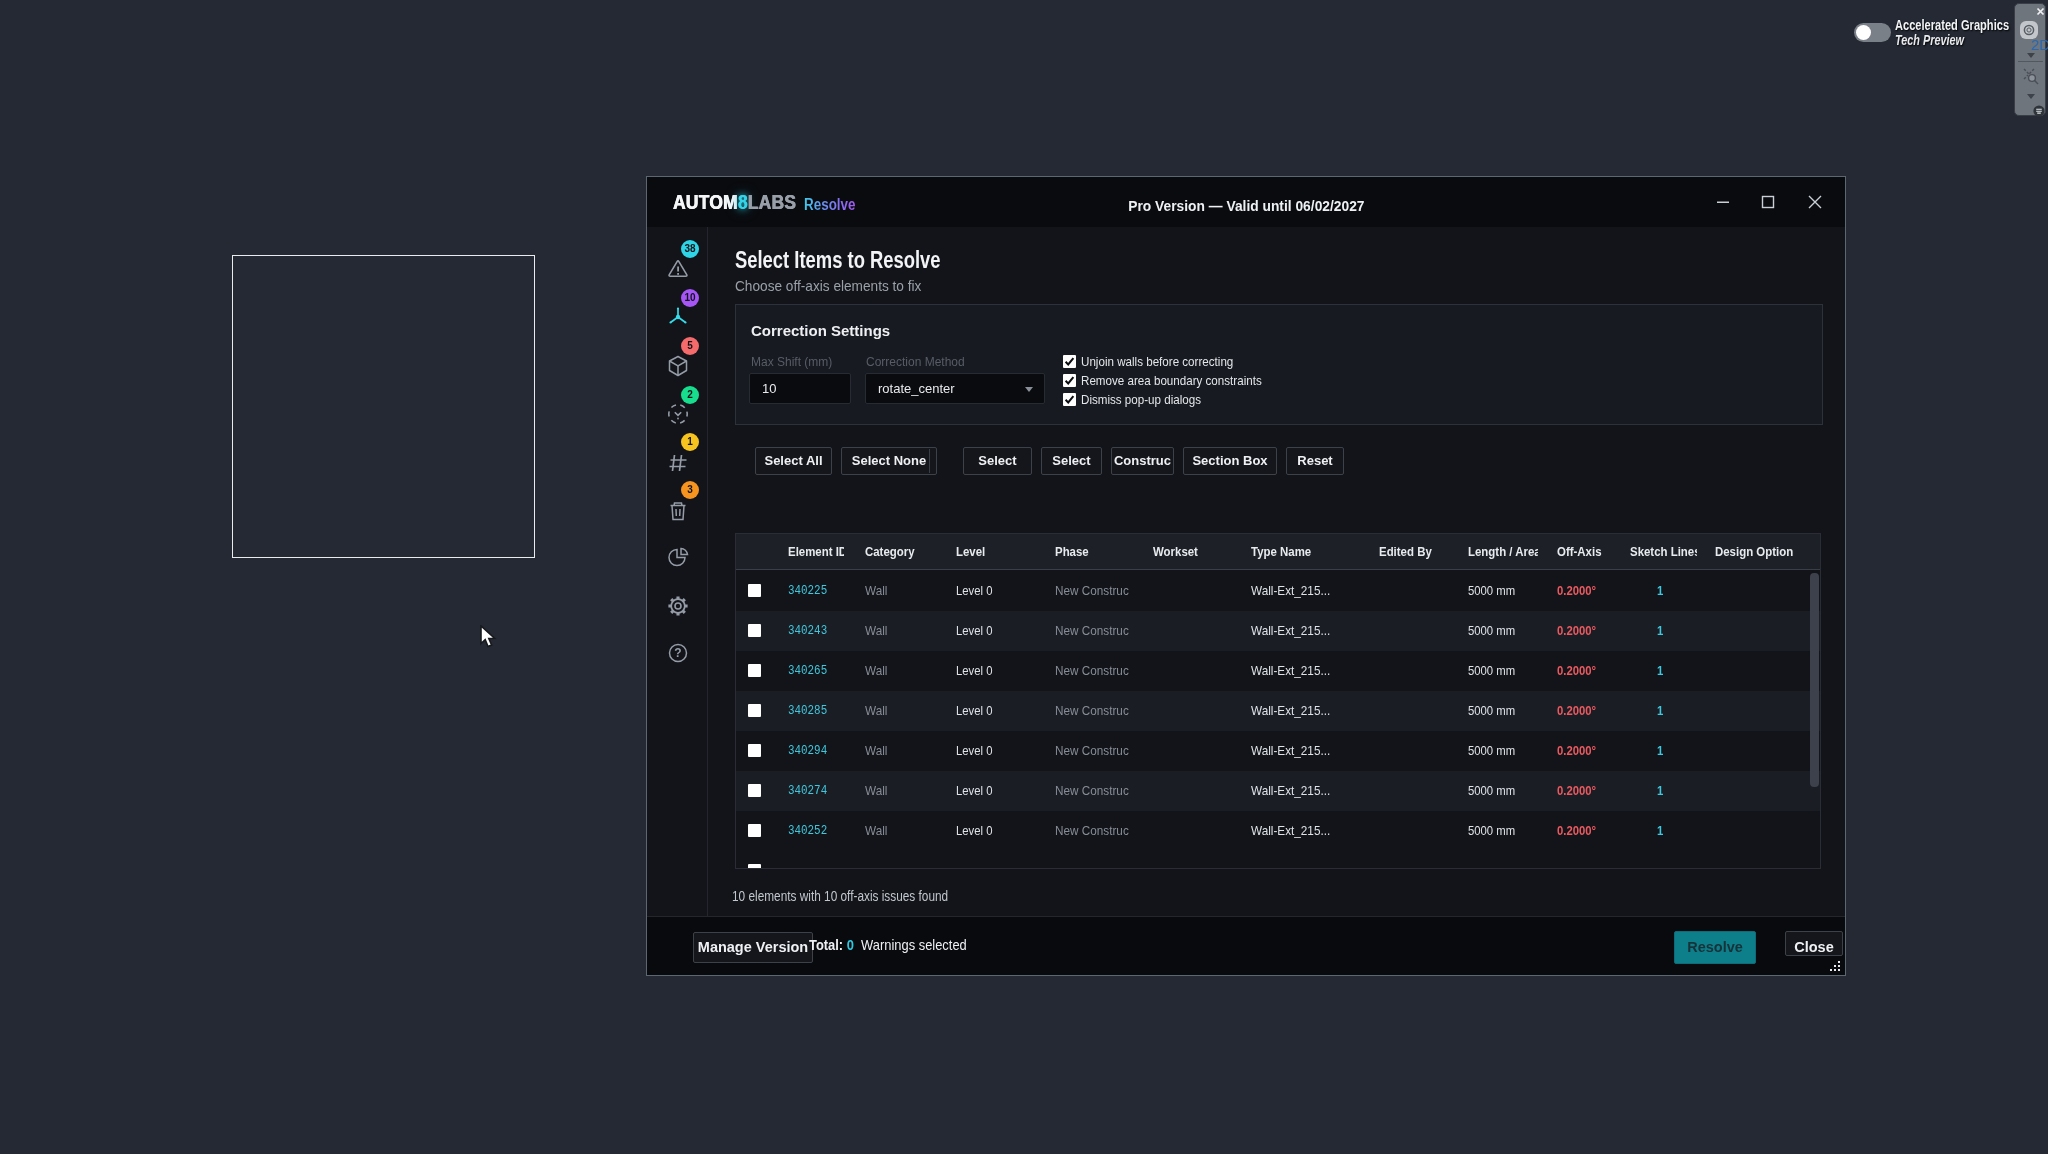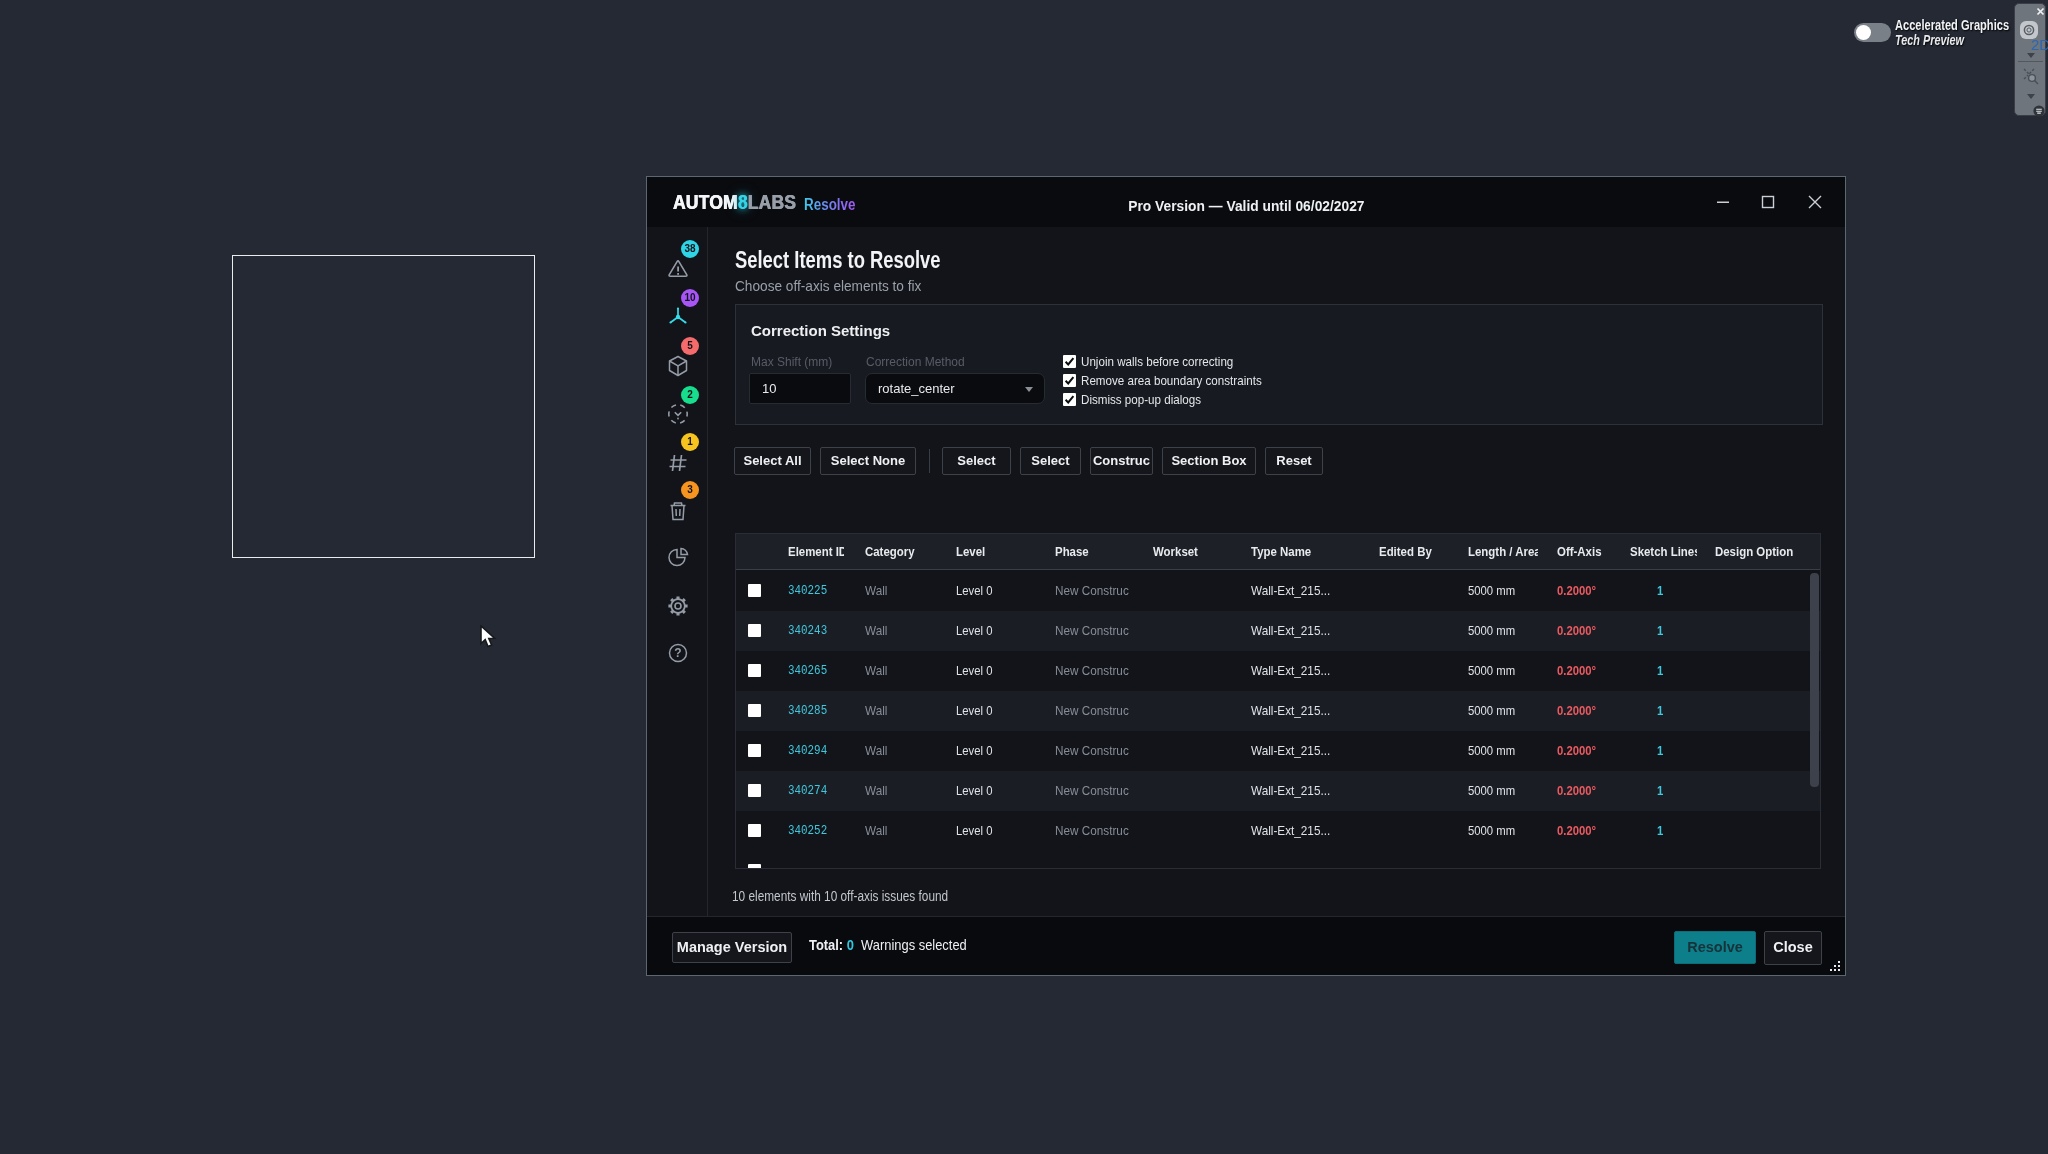--- a/index.html
+++ b/index.html
@@ -31,21 +31,21 @@
 #panel { position:absolute; left:88px; top:127px; width:1088px; height:121px; background:#181a21; border:1px solid #2d3139; }
 .ptitle { position:absolute; left:15px; top:17px; font-size:15px; font-weight:bold; color:#edeff2; }
 .plabel { position:absolute; font-size:12px; color:#575c66; }
 .pinput { position:absolute; top:68px; height:31px; background:#0a0b0e; border:1px solid #272b33; border-radius:2px; color:#e8eaed; font-size:13px; line-height:29px; padding-left:12px; }
 .chk { position:absolute; left:327px; width:420px; height:14px; font-size:13.5px; color:#e4e7ea; line-height:14px; }
 .chk .box { position:absolute; left:0; top:0; width:13px; height:13px; background:#fff; border-radius:1px; }
 .chk .lbl { position:absolute; left:18px; top:0px; white-space:nowrap; transform:scaleX(0.86); transform-origin:left top; }
 .chk .tk { position:absolute; left:0; top:0; }
 
 .btnrow button, .btn { background:#14161b; border:1px solid #3d4149; border-radius:2px; color:#eef0f3; font-weight:bold; font-size:13px; font-family:"Liberation Sans",sans-serif; }
-.btn { position:absolute; top:270px; height:28px; text-align:center; line-height:26px; }
+.btn { position:absolute; top:270px; height:28px; text-align:center; line-height:26px;margin-left:21px; }
 .vsep { position:absolute; top:272px; left:282px; width:1px; height:24px; background:#3a3d45; }
 
 #search { position:absolute; left:88px; top:314px; width:1088px; height:29px; background:#090a0d; border:1px solid #20232a; border-radius:2px; }
 #search .ph { position:absolute; left:32px; top:7px; font-size:13.5px; color:#7c828c; white-space:nowrap; transform:scaleX(0.855); transform-origin:left top; }
 
 #tablewrap { position:absolute; left:88px; top:356px; width:1086px; height:336px; border:1px solid #2a2d35; background:#121419; overflow:hidden; }
 #thead { position:absolute; left:0; top:0; width:1084px; height:36px; background:#1d2027; border-bottom:1px solid #3a3e47; }
 .th { position:absolute; top:0; height:36px; line-height:36px; font-size:13px; font-weight:bold; color:#e8ebee; white-space:nowrap; overflow:hidden; }
 .th span { display:inline-block; transform:scaleX(0.88); transform-origin:left center; }
 .row { position:absolute; left:0; width:1084px; height:40px; }
@@ -59,21 +59,21 @@
 .c-cy { color:#3fc9de; }
 .rchk { position:absolute; left:12px; top:13px; width:13px; height:13px; background:#fff; border-radius:1px; }
 #sbthumb { position:absolute; left:1074px; top:39px; width:9px; height:214px; background:#3d414b; border-radius:4px; }
 
 .found { position:absolute; left:85px; top:711px; font-size:14px; color:#c2c7cd; white-space:nowrap; transform:scaleX(0.845); transform-origin:left top; }
 
 
 #mlic { position:absolute; left:25px; top:15px; width:120px; height:31px; line-height:29px; text-align:center; font-size:14.5px; }
 .total { position:absolute; left:162px; top:0px; height:55px; line-height:55px; font-size:15px; color:#eef0f3; white-space:nowrap; transform:scaleX(0.86); transform-origin:left center; }
 #resolveb { position:absolute; left:1027px; top:14px; width:82px; height:33px; background:#0d7f8b; border:1px solid #0c6d78; border-radius:2px; color:#173239; font-weight:bold; font-size:14.5px; line-height:31px; text-align:center; }
-#closeb { position:absolute; left:1117px; top:14px; width:58px; height:34px; line-height:31px; text-align:center; font-size:14.5px; }
+#closeb { position:absolute; left:1117px; top:14px; width:58px; height:25px; line-height:31px; text-align:center; font-size:14.5px; }
 
 
 .sic { position:absolute; left:0; width:61px; text-align:center; }
 .badge { position:absolute; left:34px; width:18px; height:18px; border-radius:50%; font-size:10px; font-weight:bold; color:#10141a; text-align:center; line-height:18px; }
 </style>
 </head>
 <body>
 
 <div class="abs" style="left:232px; top:255px; width:303px; height:303px; border:1px solid #e9ebec;"></div>
 
@@ -201,21 +201,21 @@
   </div>
 
   <div class="h1">Select Items to Resolve</div>
   <div class="h2">Choose off-axis elements to fix</div>
 
   <div id="panel">
     <div class="ptitle">Correction Settings</div>
     <div class="plabel" style="left:15px; top:50px;">Max Shift (mm)</div>
     <div class="plabel" style="left:130px; top:50px;">Correction Method</div>
     <div class="pinput" style="left:13px; width:102px;">10</div>
-    <div class="pinput" style="left:129px; width:180px;border-radius:7px;">rotate_center
+    <div class="pinput" style="left:129px; width:180px;">rotate_center
       <svg style="position:absolute; right:11px; top:13px;" width="8" height="5">
           <polygon points="0,0 8,0 4,5" fill="#8a9099"></polygon>
         </svg>
     </div>
     <div class="chk" style="top:50px;">
         <span class="box"></span>
         <svg class="tk" width="13" height="13" viewBox="0 0 13 13">
           <path d="M2.6 6.8 L5.2 9.4 L10.4 3.2" fill="none" stroke="#0a0b0e" stroke-width="2"></path>
         </svg>
         <span class="lbl">Unjoin walls before correcting</span>

